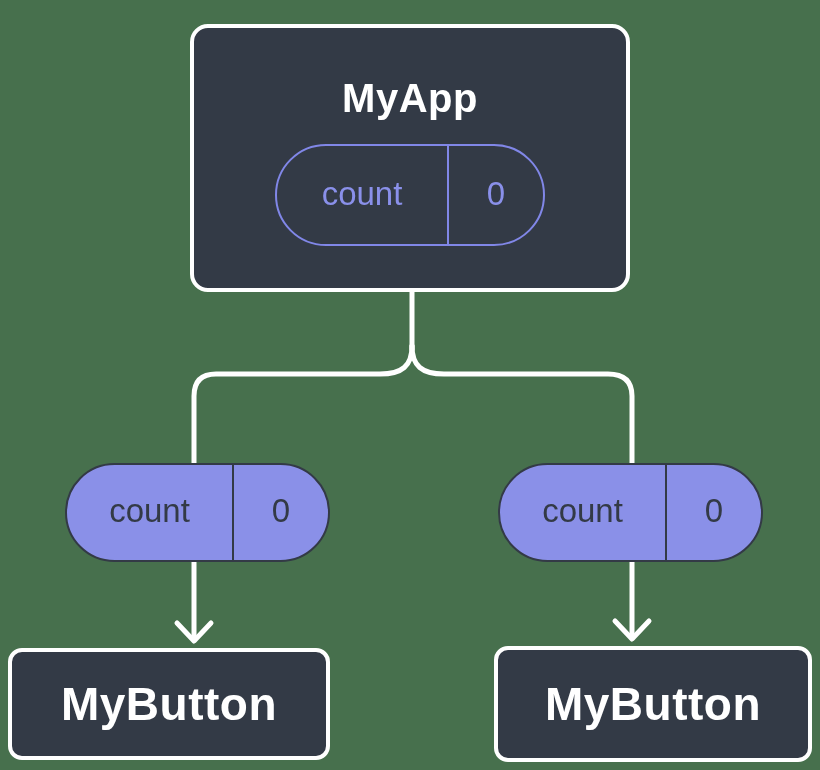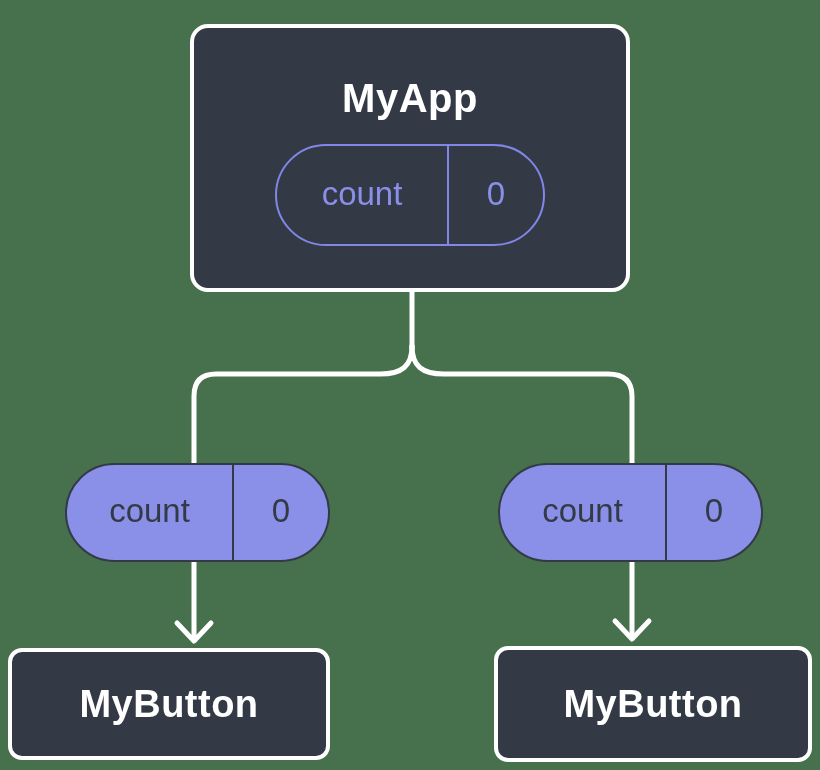--- a/index.html
+++ b/index.html
@@ -104,21 +104,21 @@
   .prop-pill .pill-value { height: 100%; display: flex; align-items: center; justify-content: center; }
 
   .prop-pill-left  { left: 65px;  top: 463px; }
   .prop-pill-right { left: 498px; top: 463px; }
 
   .node-child {
     display: flex;
     align-items: center;
     justify-content: center;
     border-radius: 14px;
-    font-size: 38px;
+    font-size: 46px;
     font-weight: bold;
     letter-spacing: 0.5px;
   }
   .node-child-left  { left: 8px;   top: 648px; width: 322px; height: 112px; }
   .node-child-right { left: 494px; top: 646px; width: 318px; height: 116px; }
 </style>
 </head>
 <body>
 
 <div class="canvas">

